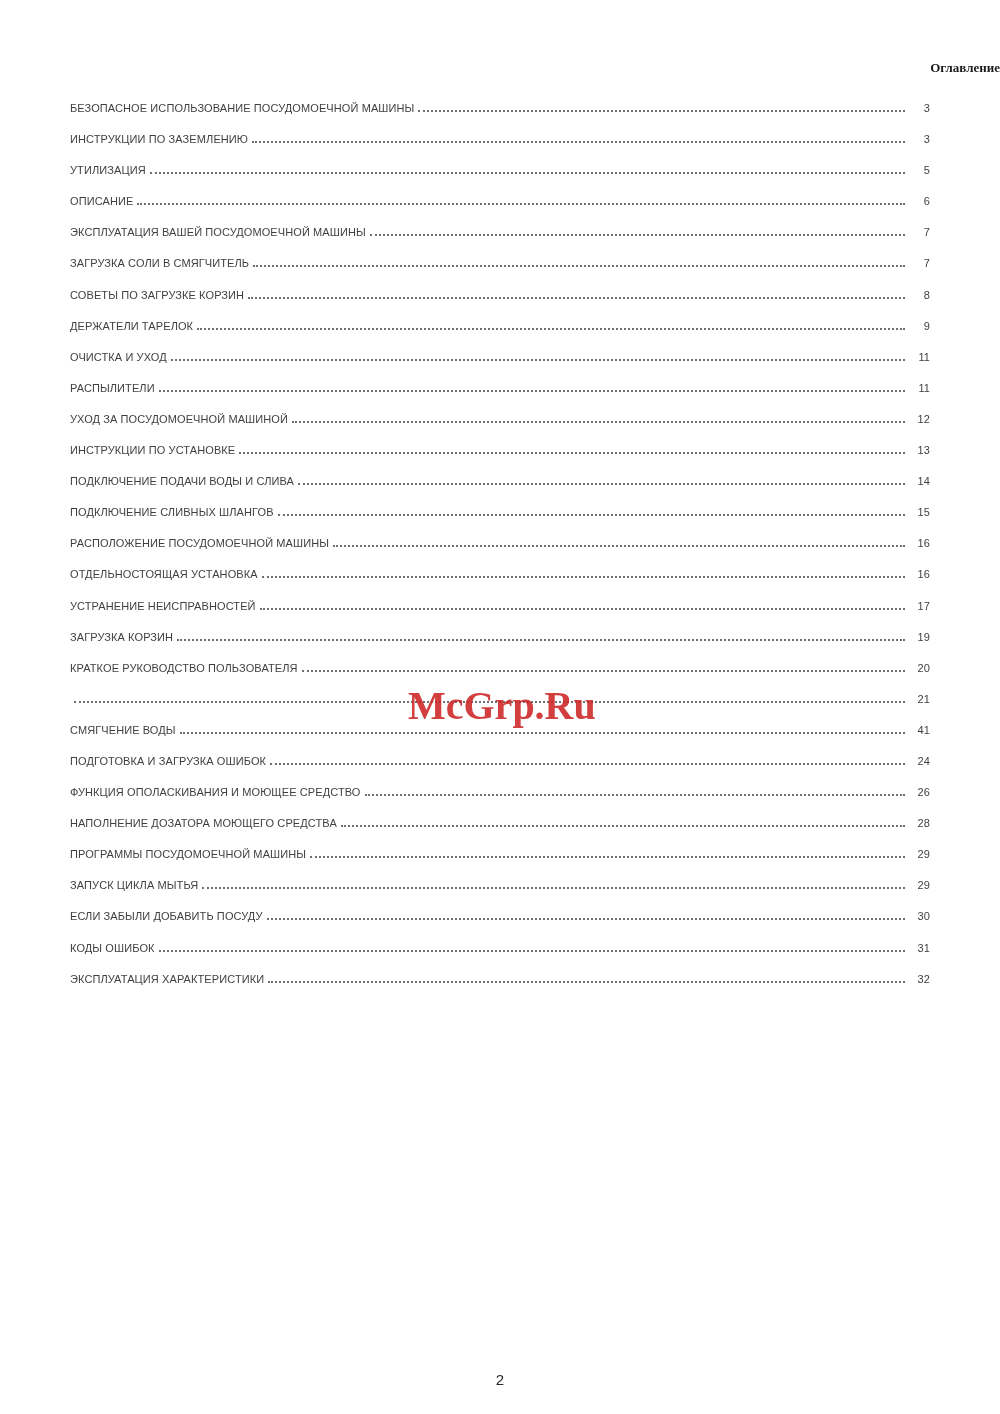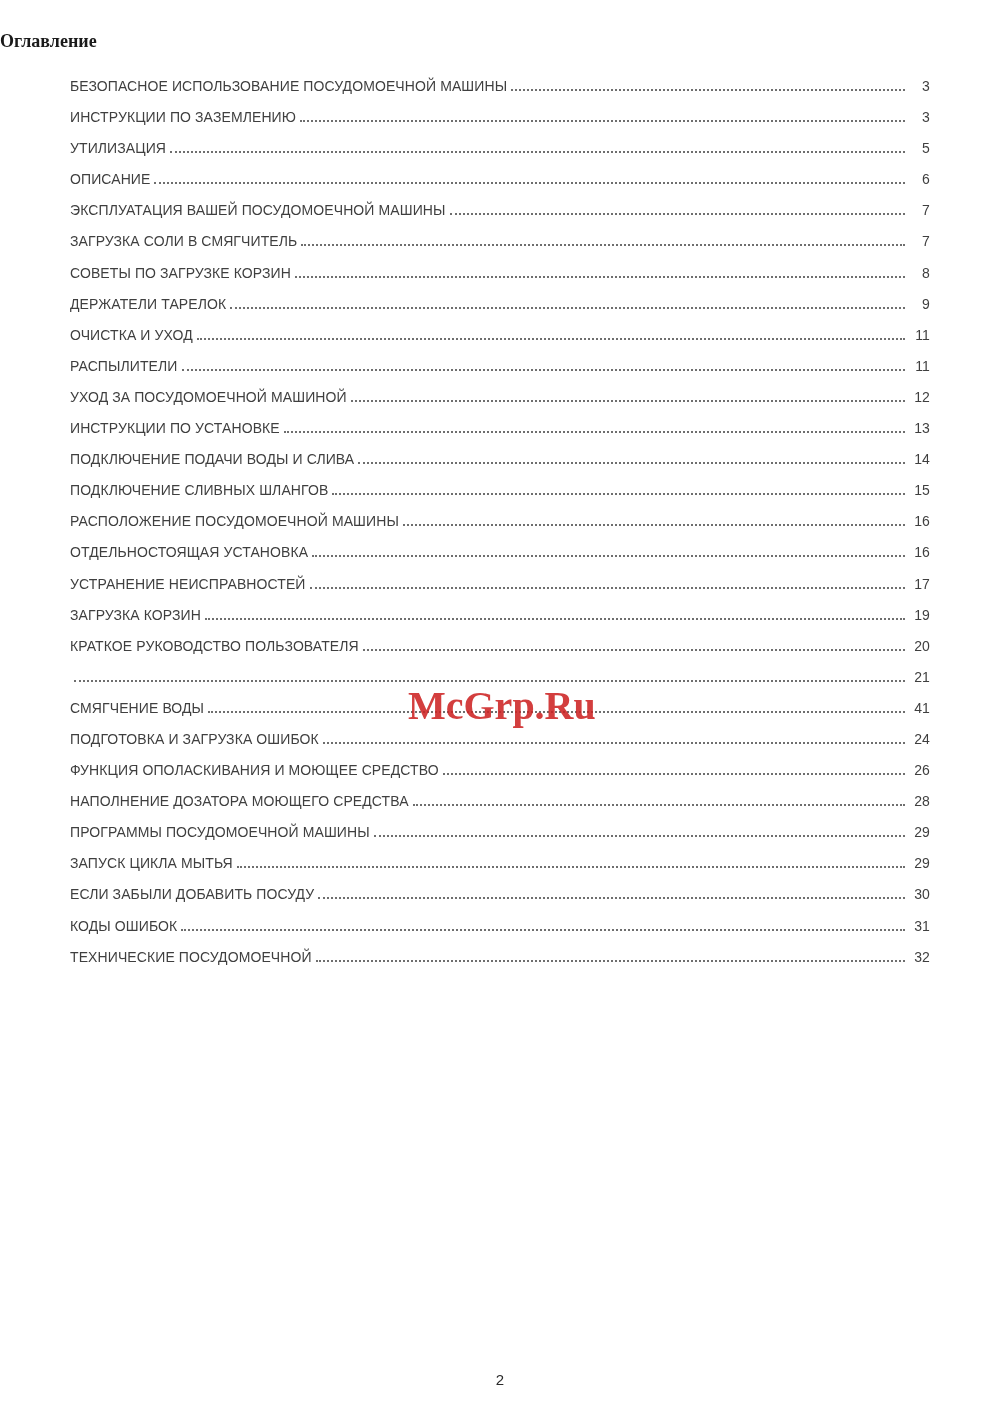--- a/index.html
+++ b/index.html
@@ -11,35 +11,35 @@
     position: relative;
     width: 1000px;
     height: 1414px;
     background: #ffffff;
     font-family: "Liberation Sans", sans-serif;
     color: #3f3f3f;
     overflow: hidden;
     box-sizing: border-box;
   }
   .doc-title {
-    padding-top: 31px;
-    text-align: left;
+    padding-top: 60px;
+    text-align: right;
     font-family: "Liberation Serif", serif;
     font-weight: bold;
-    font-size: 18px;
+    font-size: 13px;
     color: #1a1a1a;
   }
   .toc {
     margin: 26px 70px 0 70px;
   }
   .toc-row {
     display: flex;
     align-items: baseline;
     height: 31.1px;
-    font-size: 14px;
+    font-size: 11px;
     letter-spacing: 0.1px;
   }
   .toc-label {
     white-space: nowrap;
     flex: 0 0 auto;
   }
   .toc-dots {
     flex: 1 1 auto;
     border-bottom: 2px dotted #6e6e6e;
     margin: 0 3px 3px 4px;
@@ -214,21 +214,21 @@
         <span class="toc-label">ЕСЛИ ЗАБЫЛИ ДОБАВИТЬ ПОСУДУ</span>
         <span class="toc-dots"></span>
         <span class="toc-page">30</span>
       </div>
       <div class="toc-row">
         <span class="toc-label">КОДЫ ОШИБОК</span>
         <span class="toc-dots"></span>
         <span class="toc-page">31</span>
       </div>
       <div class="toc-row">
-        <span class="toc-label">ТЕХНИЧЕСКИЕ ПОСУДОМОЕЧНОЙ</span>
+        <span class="toc-label">ЭКСПЛУАТАЦИЯ ХАРАКТЕРИСТИКИ</span>
         <span class="toc-dots"></span>
         <span class="toc-page">32</span>
       </div>
     </div>
 
   <div class="watermark">McGrp.Ru</div>
 
   <div class="page-footer">2</div>
 
 </div>

